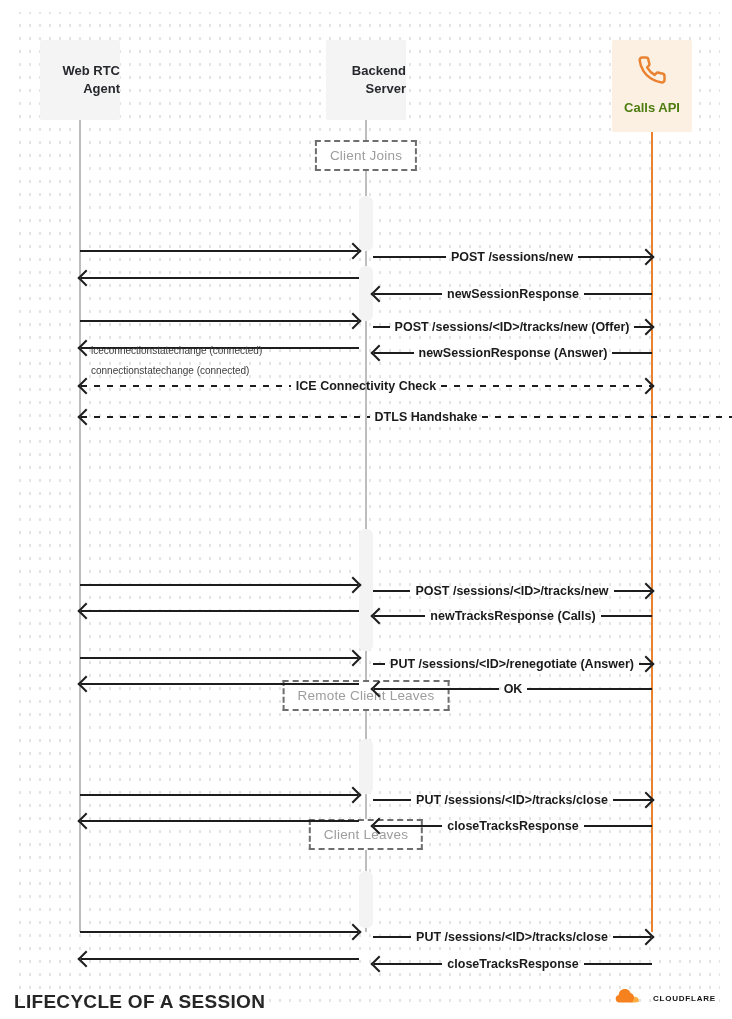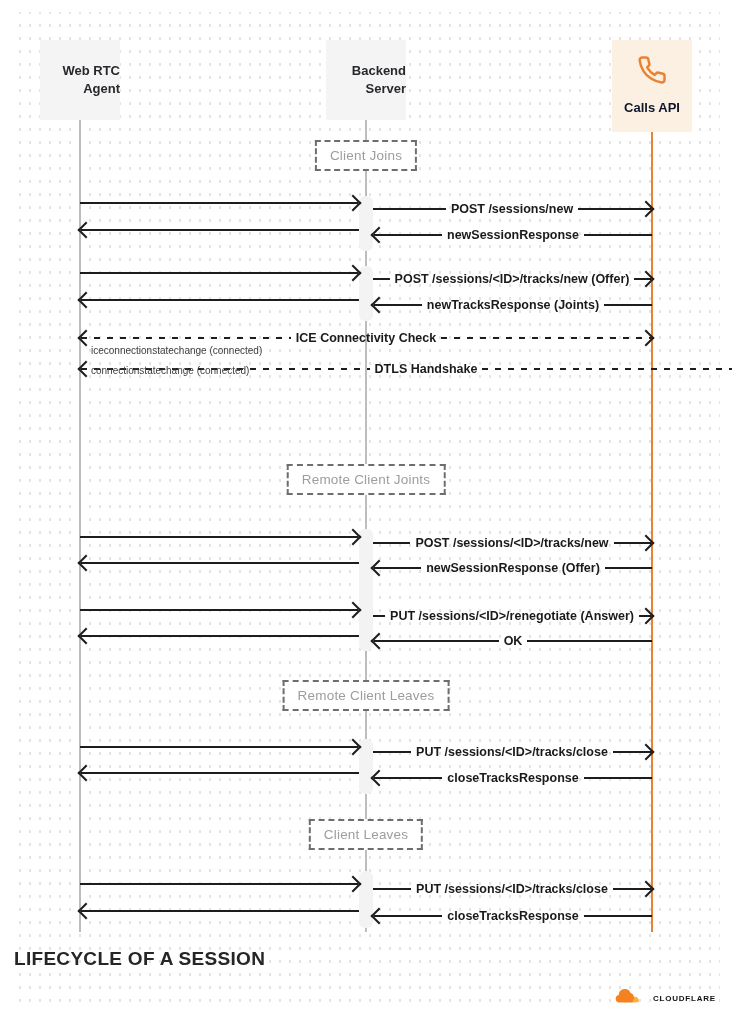--- a/index.html
+++ b/index.html
@@ -10,47 +10,47 @@
     background-size:10px 13px;background-position:5px 6px;
     box-shadow:inset 0 0 0 12px #fff;
   }
   
   .actor{
     position:absolute;top:40px;width:80px;height:80px;background:#f4f4f5;
     display:flex;align-items:center;justify-content:center;text-align:right;
     font-weight:bold;font-size:13px;line-height:1.4;color:#26282c;border-radius:2px;
   }
   .actor.calls{background:#fbf0e2;flex-direction:column;justify-content:space-evenly;padding:6px 0;height:80px;}
-  .actor.calls .alabel{font-weight:bold;font-size:13px;color:#0f172a;}
+  .actor.calls .alabel{font-weight:bold;font-size:13px;color:#4d7c0f;}
   
   .lifeline{position:absolute;top:120px;width:2px;height:812px;background:#bdbdbd;}
   .lifeline.orange{background:#e98331;}
   
   .activation{position:absolute;left:359px;width:14px;background:#f3f3f3;border-radius:6px;}
   
   .section{
     position:absolute;left:366px;transform:translateX(-50%);
     background:#ffffff;border:2px dashed #6e6e6e;color:#9d9d9d;
     font-size:13.5px;padding:6px 13px;white-space:nowrap;letter-spacing:.2px;
   }
   
-  .msg{position:absolute;height:14px;display:flex;align-items:center;}
+  .msg{position:absolute;height:14px;display:flex;align-items:center;margin-top:48px;}
   .msg .line{flex:1;height:2.5px;background:#1d1d1d;}
   .msg.dashed .line{background:repeating-linear-gradient(90deg,#1d1d1d 0 6px,transparent 6px 13px);}
   .msg .label{flex:none;font-weight:bold;font-size:12.5px;color:#1a1a1a;padding:0 5px;white-space:nowrap;}
   .head{flex:none;width:10px;height:10px;border-top:2.5px solid #1d1d1d;border-right:2.5px solid #1d1d1d;}
   .head.r{transform:rotate(45deg);margin-left:-11px;}
   .head.l{transform:rotate(-135deg);margin-right:-11px;}
   .msg.orange .line{background:#e98331;}
   .msg.orange .head{border-color:#e98331;}
   .msg.orange .label{color:#e98331;}
   
   .annot{position:absolute;font-size:10px;color:#3c3c3c;white-space:nowrap;}
   
-  .title{position:absolute;left:14px;top:948px;font-size:19px;font-weight:bold;color:#262626;letter-spacing:.3px;}
+  .title{position:absolute;left:14px;top:991px;font-size:19px;font-weight:bold;color:#262626;letter-spacing:.3px;}
   .logo{position:absolute;right:16px;top:989px;display:flex;align-items:center;gap:12px;}
   .logo .brand{font-size:8px;font-weight:bold;letter-spacing:.8px;color:#121212;}
 </style>
 </head>
 <body>
 
 <div class="canvas">
 
   <div class="lifeline" style="left:79px"></div>
   <div class="lifeline" style="left:365px"></div>
@@ -73,41 +73,38 @@
       <svg width="30" height="30" viewBox="0 0 24 24" fill="none" stroke="#e98331" stroke-width="2" stroke-linecap="round" stroke-linejoin="round">
         <path d="M22 16.92v3a2 2 0 0 1-2.18 2 19.79 19.79 0 0 1-8.63-3.07 19.5 19.5 0 0 1-6-6 19.79 19.79 0 0 1-3.07-8.67A2 2 0 0 1 4.11 2h3a2 2 0 0 1 2 1.72 12.84 12.84 0 0 0 .7 2.81 2 2 0 0 1-.45 2.11L8.09 9.91a16 16 0 0 0 6 6l1.27-1.27a2 2 0 0 1 2.11-.45 12.84 12.84 0 0 0 2.81.7A2 2 0 0 1 22 16.92z"></path>
       </svg>
     </span>
     <span class="alabel">Calls API</span>
   </div>
 
   <div class="section" style="top:140px">
     <span>Client Joins</span>
   </div>
-  <div class="section" style="top:464px">
-    <span>Remote Client Joints</span>
-  </div>
   <div class="section" style="top:680px">
     <span>Remote Client Leaves</span>
   </div>
   <div class="section" style="top:819px">
     <span>Client Leaves</span>
   </div>
 
   <div class="msg" style="left:80px;top:196px;width:279px">
     <span class="line"></span>
       <span class="head r"></span>
   </div>
   <div class="msg" style="left:373px;top:202px;width:279px">
     <span class="line"></span>
     <span class="label">POST /sessions/new</span>
     <span class="line"></span>
       <span class="head r"></span>
   </div>
-  <div class="msg" style="left:373px;top:228px;width:279px">
+  <div class="msg" style="left:373px;top:239px;width:279px">
     <span class="head l"></span>
       <span class="line"></span>
     <span class="label">newSessionResponse</span>
     <span class="line"></span>
   </div>
   <div class="msg" style="left:80px;top:223px;width:279px">
     <span class="head l"></span>
       <span class="line"></span>
   </div>
 
@@ -117,21 +114,21 @@
   </div>
   <div class="msg" style="left:373px;top:272px;width:279px">
     <span class="line"></span>
     <span class="label">POST /sessions/&lt;ID&gt;/tracks/new (Offer)</span>
     <span class="line"></span>
       <span class="head r"></span>
   </div>
   <div class="msg" style="left:373px;top:298px;width:279px">
     <span class="head l"></span>
       <span class="line"></span>
-    <span class="label">newTracksResponse (Joints)</span>
+    <span class="label">newSessionResponse (Answer)</span>
     <span class="line"></span>
   </div>
   <div class="msg" style="left:80px;top:293px;width:279px">
     <span class="head l"></span>
       <span class="line"></span>
   </div>
 
   <div class="msg dashed" style="left:80px;top:331px;width:572px">
     <span class="head l"></span>
       <span class="line"></span>
@@ -157,21 +154,21 @@
   </div>
   <div class="msg" style="left:373px;top:536px;width:279px">
     <span class="line"></span>
     <span class="label">POST /sessions/&lt;ID&gt;/tracks/new</span>
     <span class="line"></span>
       <span class="head r"></span>
   </div>
   <div class="msg" style="left:373px;top:561px;width:279px">
     <span class="head l"></span>
       <span class="line"></span>
-    <span class="label">newSessionResponse (Offer)</span>
+    <span class="label">newTracksResponse (Calls)</span>
     <span class="line"></span>
   </div>
   <div class="msg" style="left:80px;top:556px;width:279px">
     <span class="head l"></span>
       <span class="line"></span>
   </div>
 
   <div class="msg" style="left:80px;top:603px;width:279px">
     <span class="line"></span>
       <span class="head r"></span>

